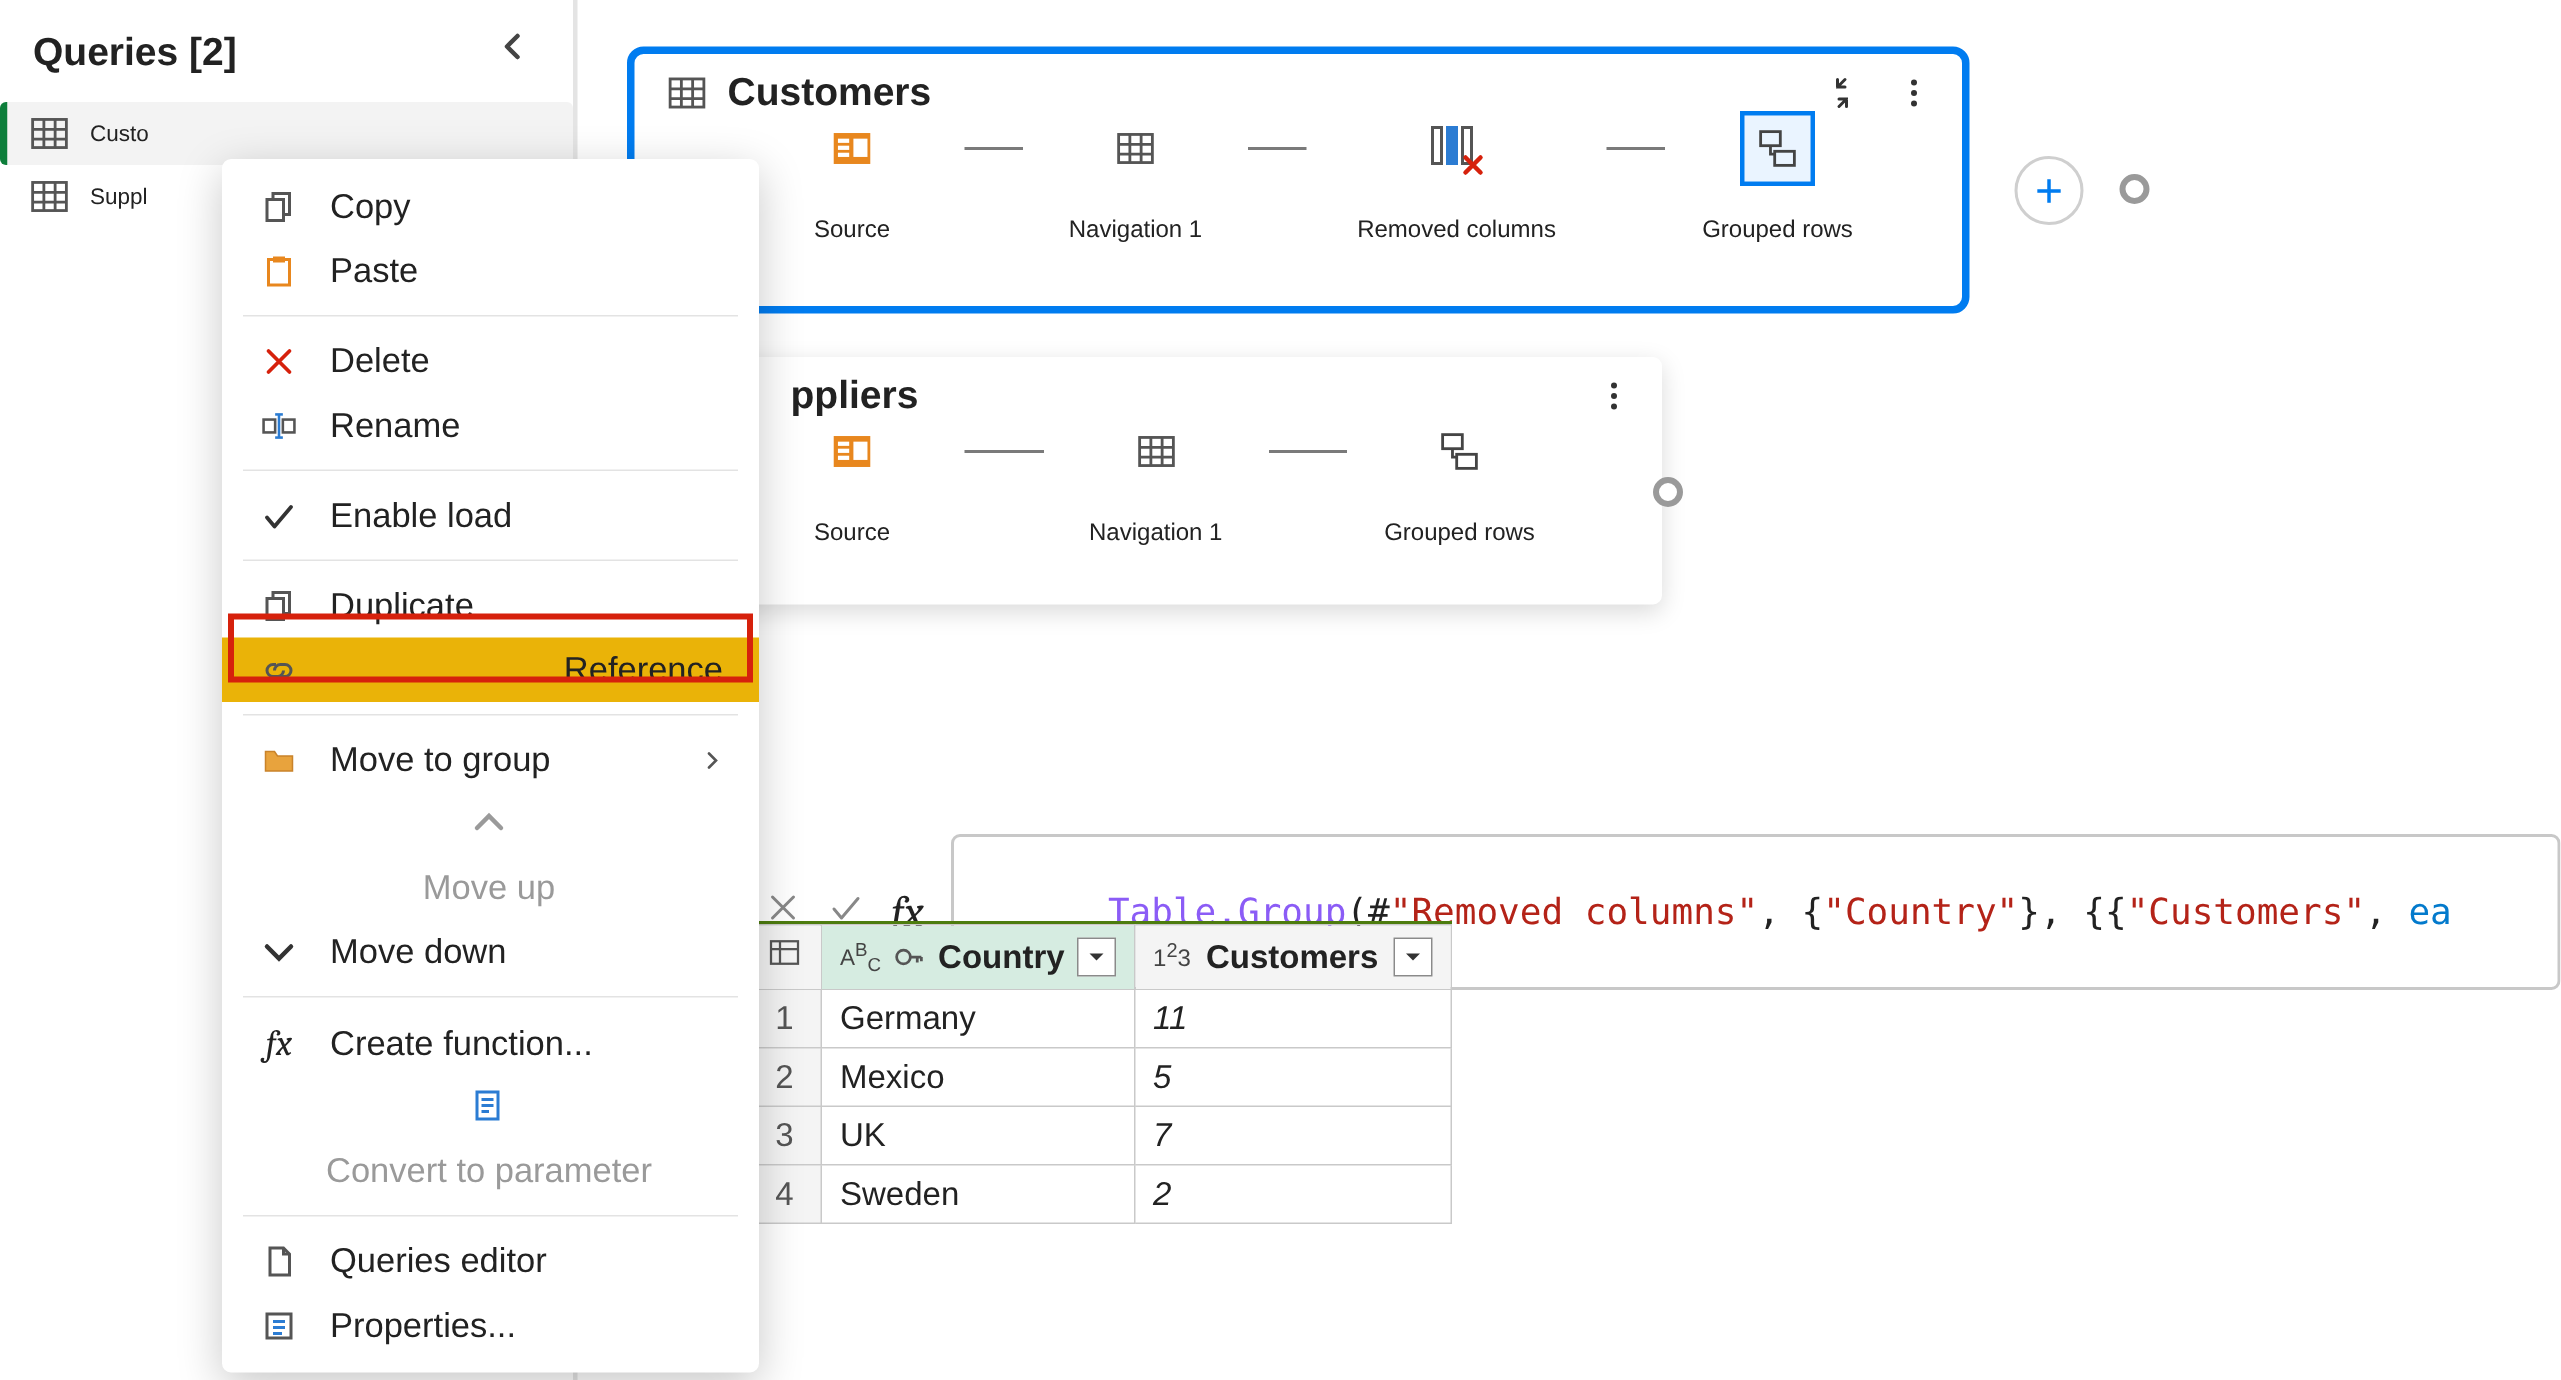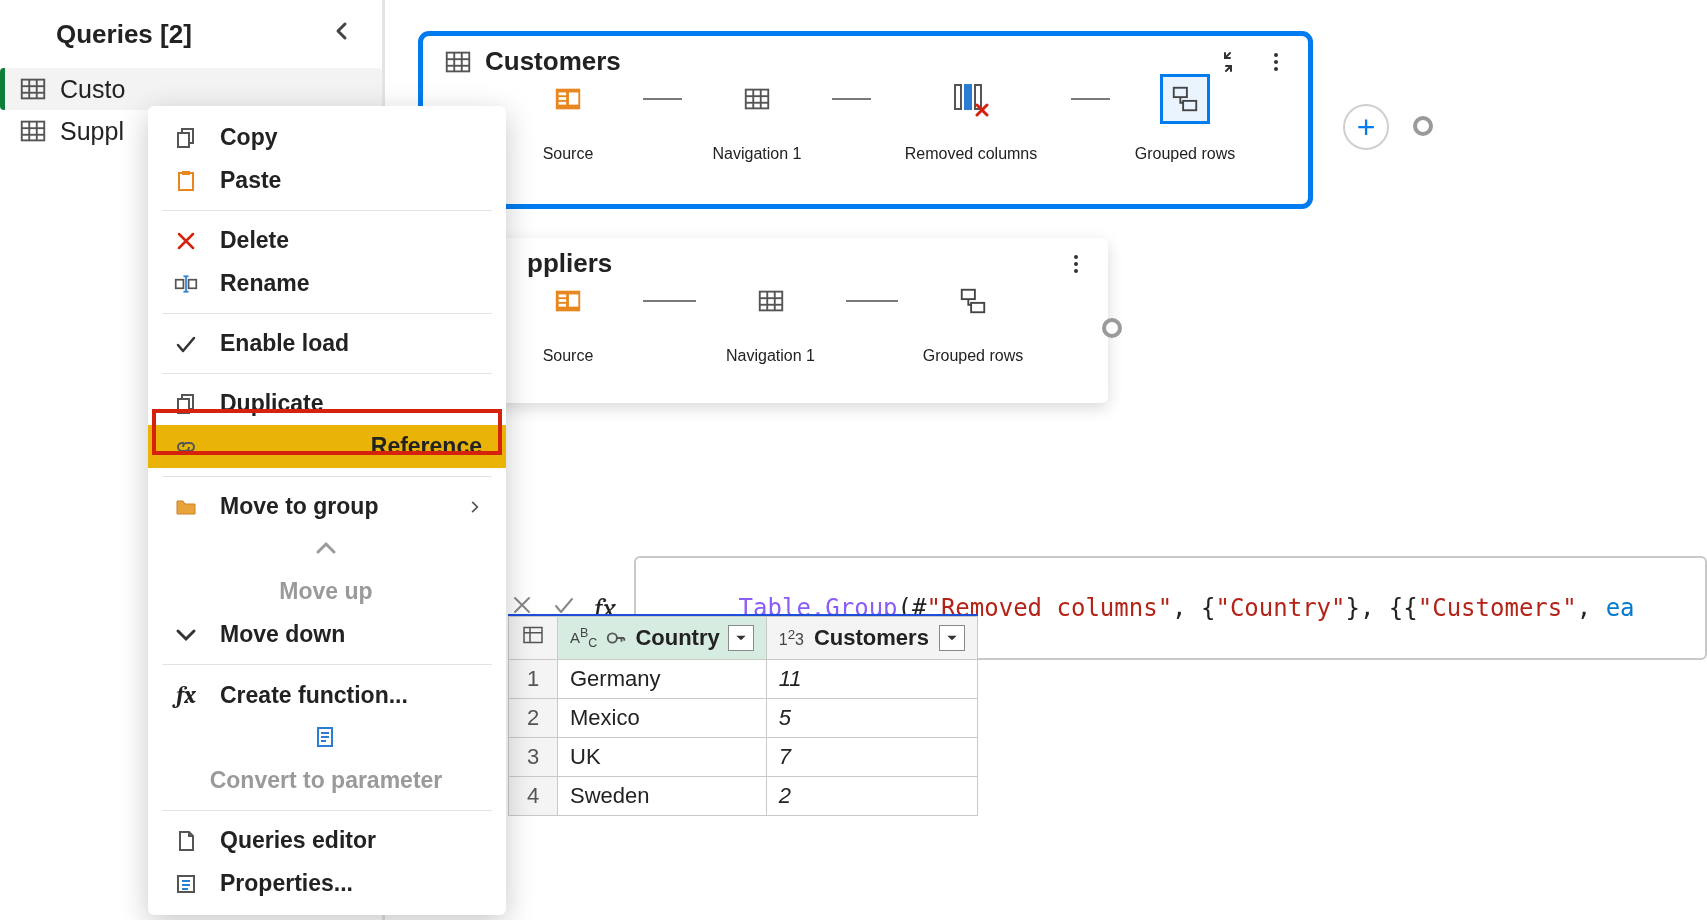--- a/index.html
+++ b/index.html
@@ -1,25 +1,25 @@
 <!DOCTYPE html>
 <html><head>
 <meta charset="utf-8">
 <style>
   * { box-sizing: border-box; }
   html,body { margin:0; padding:0; font-family: "Segoe UI", Arial, sans-serif; font-size:21px; color:#222; background:#fff; overflow:hidden; }
   .root { position:relative; width:1707px; height:920px; }
 
   
   .sidebar { position:absolute; left:0; top:0; width:385px; height:920px; border-right:3px solid #e4e4e4; background:#fff; }
-  .sidebar-head { display:flex; align-items:center; justify-content:space-between; padding:18px 28px 8px 22px;margin-left:34px; }
+  .sidebar-head { display:flex; align-items:center; justify-content:space-between; padding:18px 28px 8px 22px; }
   .sidebar-title { font-weight:600; font-size:26px; }
   .collapse-btn { font-size:28px; color:#555; cursor:pointer; }
   .query-list { margin-top:10px; }
-  .query-item { display:flex; align-items:center; gap:12px; padding:6px 14px 6px 18px; font-size:25px; }
+  .query-item { display:flex; align-items:center; gap:12px; padding:6px 14px 6px 18px; font-size:15px; }
   .query-item.active { background:#f3f3f3; border-left:5px solid #0d7e3a; padding-left:13px; border-radius:4px; }
 
   
   .canvas { position:absolute; left:388px; top:0; right:0; bottom:0; }
 
   
   .card { position:absolute; background:#fff; border-radius:6px; }
   .card-customers { left:35px; top:36px; width:885px; height:168px; outline:5px solid #007cf0; }
   .card-suppliers  { left:35px; top:238px; width:685px; height:165px; box-shadow:0 5px 16px rgba(0,0,0,.15); }
   .card-head { display:flex; align-items:center; padding:10px 20px 0 20px; }
@@ -37,34 +37,34 @@
   
   .fbar-wrap { position:absolute; left:122px; top:556px; right:0; display:flex; align-items:center; gap:18px; font-size:24px; }
   .fbar-icn { color:#555; font-size:26px; }
   .fx { font-style:italic; font-family:'Cambria', serif; font-size:30px; }
   .fbar-input { flex:1; border:2px solid #c8c8c8; border-radius:6px; padding:8px 16px; font-family:Consolas, monospace; font-size:24px; white-space:pre; overflow:hidden; }
   .tok-k { color:#037acc; }  
   .tok-s { color:#b42318; }  
   .tok-p { color:#8b5cf6; }  
 
   
-  .dtable { position:absolute; left:120px; top:614px; border-top:2px solid #1d4ed8; }
+  .dtable { position:absolute; left:110px; top:614px; border-top:2px solid #4d7c0f; }
   .dtable table { border-collapse:collapse; }
   .dtable th, .dtable td { border:1px solid #c9c9c9; font-size:22px; padding:6px 12px; text-align:left; font-weight:normal; }
   .dtable th.rownum, .dtable td.rownum { width:34px; text-align:center; background:#f4f4f4; color:#555; }
   .dtable thead th { background:#f4f4f4; }
   .col-country-h { background:#d6ece1 !important; }
   .col-country-h .inner { display:flex; align-items:center; gap:8px; }
   .hdr-inner { display:flex; align-items:center; gap:10px; }
   .drop { width:26px; height:26px; border:1px solid #8a8a8a; background:#fff; display:inline-flex; align-items:center; justify-content:center; margin-left:auto; }
   .num-cell { text-align:center; padding-right:18px; font-style:italic; }
   thead th { position:relative; }
 
   
-  .ctx { position:absolute; left:148px; top:106px; width:358px; background:#fff; border-radius:6px; box-shadow:0 8px 30px rgba(0,0,0,.22); padding:10px 0; z-index:50;font-weight:bold; }
+  .ctx { position:absolute; left:148px; top:106px; width:358px; background:#fff; border-radius:6px; box-shadow:0 8px 30px rgba(0,0,0,.22); padding:10px 0; z-index:50; }
   .ctx-item { display:flex; align-items:center; gap:18px; padding:8px 24px 8px 22px; font-size:23px; }
   .ctx-item.disabled { color:#9a9a9a;flex-direction:column; }
   .ctx-item .icn { width:32px; display:flex; justify-content:center; }
   .ctx-sep { height:1px; background:#e3e3e3; margin:8px 14px; }
   .ctx-item .chev { margin-left:auto; color:#555; }
   .ctx-highlight { position:absolute; left:152px; top:409px; width:350px; height:46px; border:4px solid #d6210c; z-index:60; pointer-events:none; }
 
   
   svg.ic { width:30px; height:30px; }
   svg.ic-s { width:24px; height:24px; }

